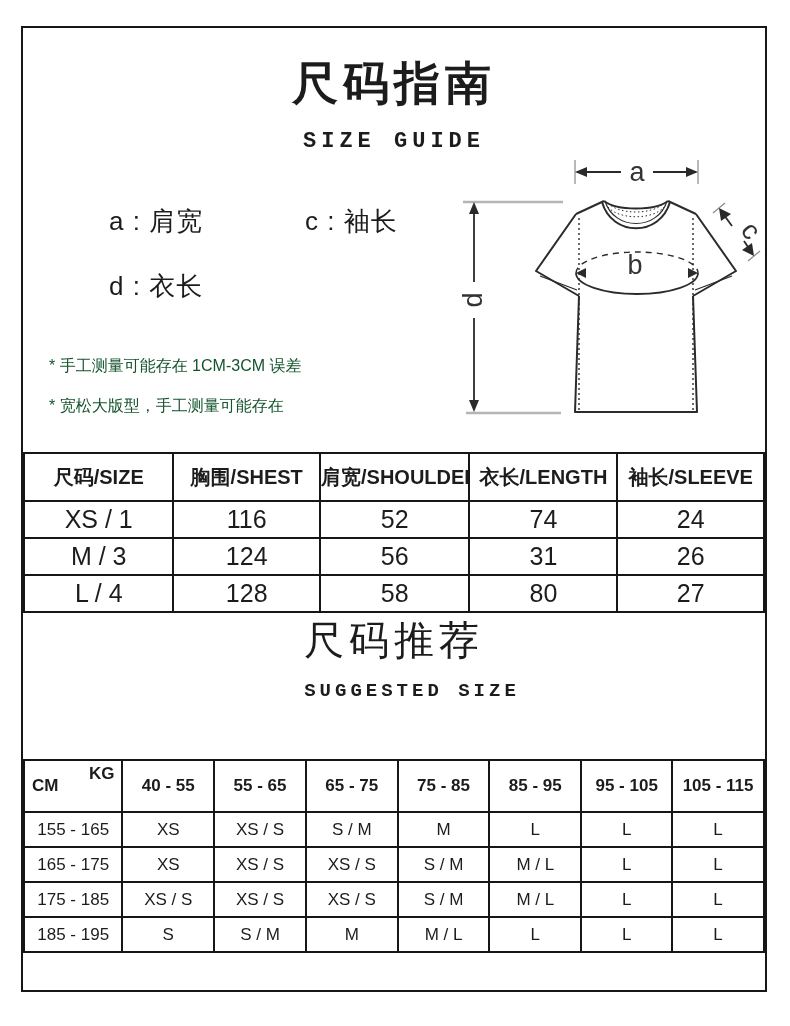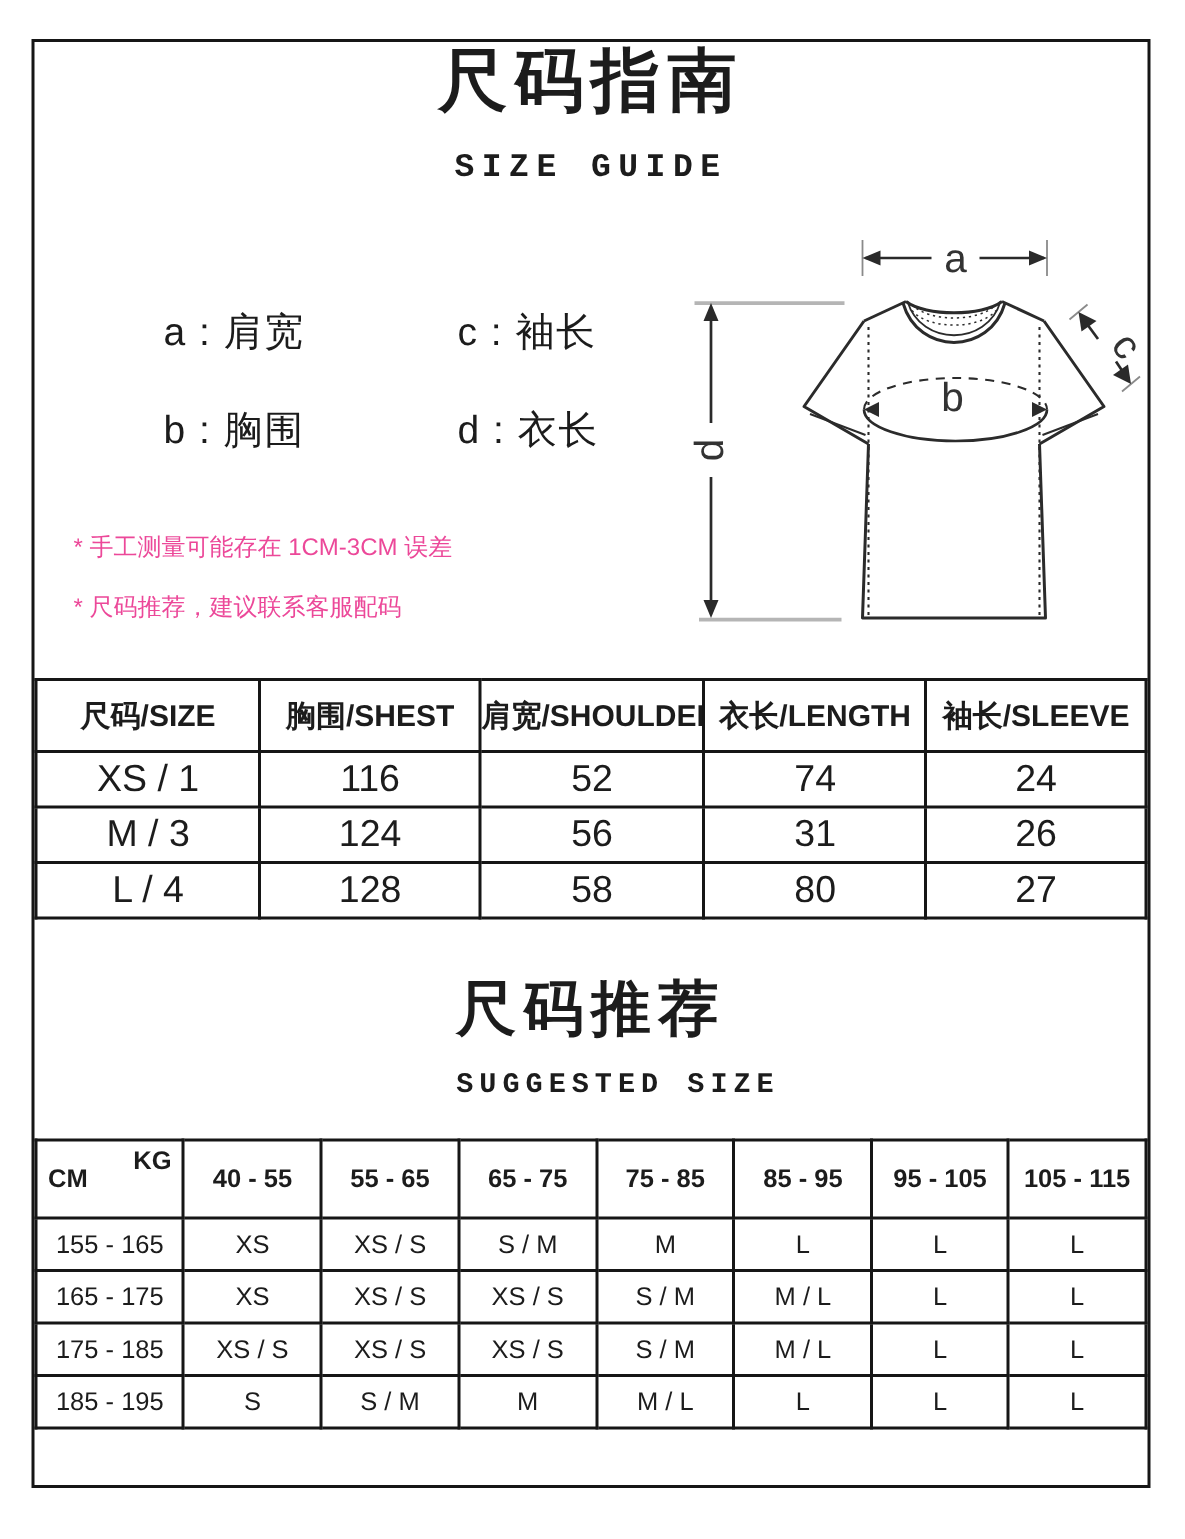--- a/index.html
+++ b/index.html
@@ -9,77 +9,76 @@
     -webkit-font-smoothing:antialiased;
   }
   .frame{
     position:absolute;left:21px;top:26px;width:742px;height:962px;
     border:2px solid #161616;background:#fff;
   }
   
   .sec1{position:relative;height:424px;}
   .sec1-title{
     text-align:center;font-size:46px;font-weight:700;letter-spacing:5px;
-    line-height:1.1;
+    padding-top:30px;line-height:1.1;
   }
   .sec1-sub{
     text-align:center;font-size:22px;font-weight:700;letter-spacing:5px;
     margin-top:20px;font-family:"Liberation Mono","DejaVu Sans Mono",monospace;
   }
   .legend{
     position:absolute;left:86px;top:176px;
     display:grid;grid-template-columns:196px 196px;grid-row-gap:30px;
     font-size:26px;font-weight:500;letter-spacing:1px;
   }
-  .notes{position:absolute;left:26px;top:318px;font-size:16px;line-height:2.5;color:#ec4899;}
+  .notes{position:absolute;left:26px;top:318px;font-size:16px;line-height:2.5;color:#14532d;}
   .shirt-wrap{position:absolute;left:428px;top:116px;width:320px;height:300px;}
   
   table{width:100%;border-collapse:collapse;table-layout:fixed;}
   td,th{
     border:2px solid #161616;text-align:center;vertical-align:middle;
     padding:0;overflow:hidden;white-space:nowrap;
   }
   .t1 th{height:46px;font-size:20px;font-weight:700;}
   .t1 td{height:35px;font-size:25px;font-weight:400;}
   .t2 th{height:50px;font-size:17px;font-weight:700;}
   .t2 td{height:33px;font-size:17px;font-weight:400;text-align:center;}
   .corner{position:relative;text-align:center;}
   .corner .kg{position:absolute;top:3px;right:7px;font-size:17px;font-weight:700;}
   .corner .cm{position:absolute;bottom:15px;left:7px;font-size:17px;font-weight:700;}
   
   .sec2{position:relative;height:146px;}
   .sec2-title{
-    text-align:center;font-size:40px;font-weight:700;letter-spacing:5px;padding-top:32px;
+    text-align:center;font-size:40px;font-weight:400;letter-spacing:5px;
   }
   .sec2-sub{
     text-align:center;font-size:19px;font-weight:700;letter-spacing:4px;margin-top:12px;
     font-family:"Liberation Mono","DejaVu Sans Mono",monospace;
     margin-left:36px;
   }
   svg text{font-family:"Liberation Sans","DejaVu Sans",sans-serif;}
 </style>
 </head>
 <body>
 
 <div class="frame">
 
   <div class="sec1">
     <div class="sec1-title">尺码指南</div>
     <div class="sec1-sub">SIZE GUIDE</div>
 
     <div class="legend">
       <span>a : 肩宽</span>
       <span>c : 袖长</span>
-      <span>b : 胸围</span>
       <span>d : 衣长</span>
     </div>
 
     <div class="notes">
       <div>* 手工测量可能存在 1CM-3CM 误差</div>
-      <div>* 尺码推荐，建议联系客服配码</div>
+      <div>* 宽松大版型，手工测量可能存在</div>
     </div>
 
     <div class="shirt-wrap">
       <svg width="320" height="300" viewBox="0 0 320 300">
 
         <g stroke="#2a2a2a" stroke-width="1.8">
           <line x1="124" y1="16" x2="124" y2="40" stroke="#8a8a8a" stroke-width="1.2"></line>
           <line x1="247" y1="16" x2="247" y2="40" stroke="#8a8a8a" stroke-width="1.2"></line>
           <line x1="126" y1="28" x2="170" y2="28"></line>
           <line x1="202" y1="28" x2="245" y2="28"></line>

